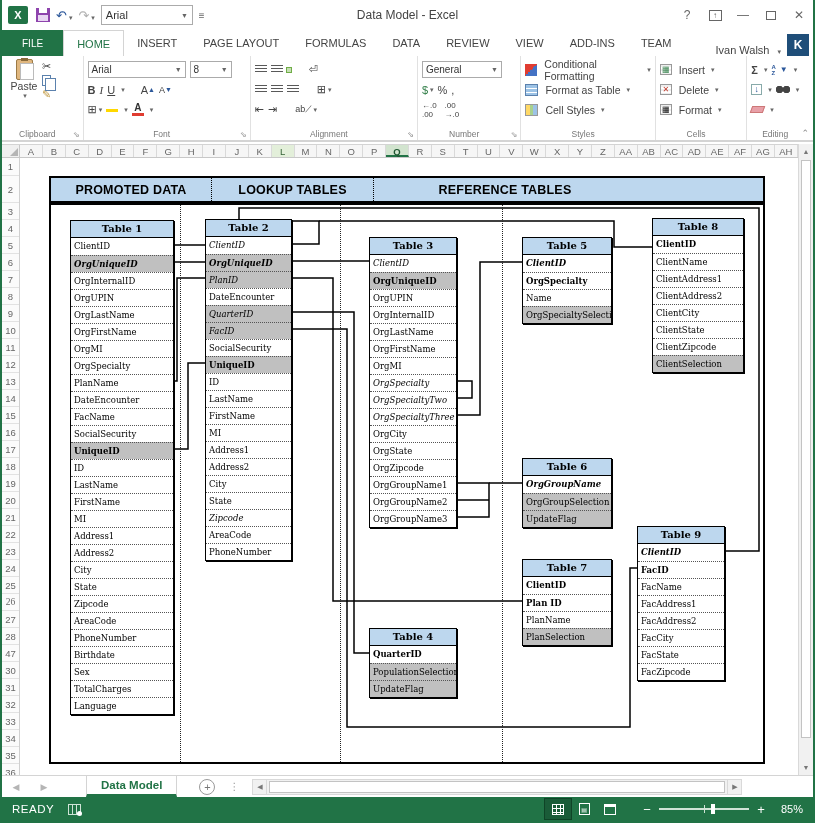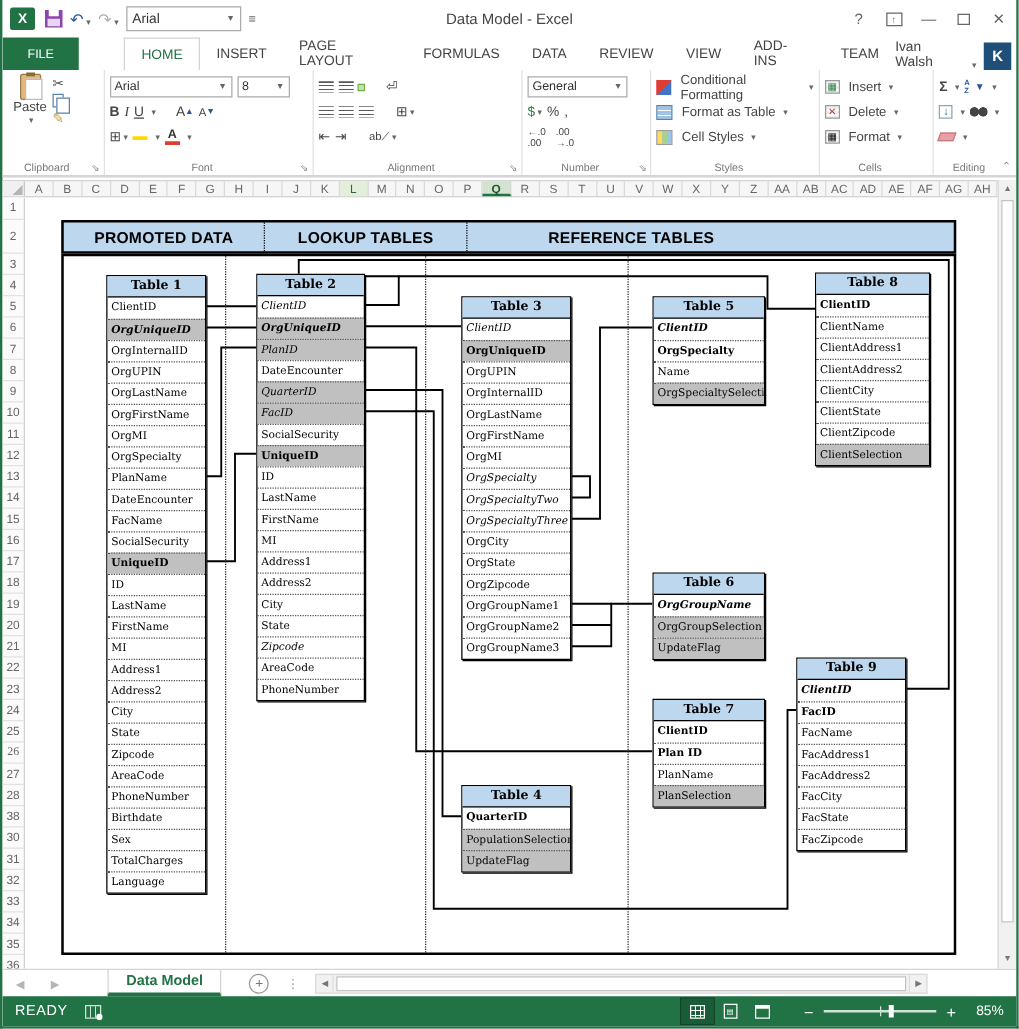--- a/index.html
+++ b/index.html
@@ -171,21 +171,21 @@
       <div class="winbtn">—</div>
       <div class="winbtn">
           <span class="maxbox"></span>
         </div>
       <div class="winbtn">✕</div>
     </div>
   </div>
 
   <div class="tabrow">
     <div class="filetab">FILE</div>
-    <div id="ribbon-tabs" style="display:flex;margin-left:36px;">
+    <div id="ribbon-tabs" style="display:flex;">
         <div class="rtab active">HOME</div>
         <div class="rtab">INSERT</div>
         <div class="rtab">PAGE LAYOUT</div>
         <div class="rtab">FORMULAS</div>
         <div class="rtab">DATA</div>
         <div class="rtab">REVIEW</div>
         <div class="rtab">VIEW</div>
         <div class="rtab">ADD-INS</div>
         <div class="rtab">TEAM</div>
       </div>
@@ -419,21 +419,21 @@
           <div class="rownum" style="height: 17px;">19</div>
           <div class="rownum" style="height: 17px;">20</div>
           <div class="rownum" style="height: 17px;">21</div>
           <div class="rownum" style="height: 17px;">22</div>
           <div class="rownum" style="height: 17px;">23</div>
           <div class="rownum" style="height: 17px;">24</div>
           <div class="rownum" style="height: 17px;">25</div>
           <div class="rownum" style="height: 17px; font-family: Liberation Serif, serif;">26</div>
           <div class="rownum" style="height: 17px;">27</div>
           <div class="rownum" style="height: 17px;">28</div>
-          <div class="rownum" style="height: 17px;">38</div>
+          <div class="rownum" style="height: 17px;">47</div>
           <div class="rownum" style="height: 17px;">30</div>
           <div class="rownum" style="height: 17px;">31</div>
           <div class="rownum" style="height: 17px;">32</div>
           <div class="rownum" style="height: 17px;">33</div>
           <div class="rownum" style="height: 17px;">34</div>
           <div class="rownum" style="height: 17px;">35</div>
           <div class="rownum" style="height: 17px;">36</div>
         </div>
     </div>
     <div id="diagram-layer" style="position:absolute; top:0; left:0; right:0; bottom:0;">
@@ -456,21 +456,21 @@
         </svg>
         <div class="vsep" style="left: 178px; top: 18px; height: 588px;"></div>
         <div class="vsep" style="left: 338px; top: 18px; height: 588px;"></div>
         <div class="vsep" style="left: 500px; top: 18px; height: 588px;"></div>
         <div class="outerbox" style="left: 47px; top: 45px; width: 716px; height: 561px;"></div>
         <div class="band" style="left: 47px; top: 18px; width: 716px; height: 27px; background: rgb(189, 215, 238);">
           <div class="bandsec" style="width: 160px;">PROMOTED DATA</div>
           <div class="bandsec" style="width: 162px;">LOOKUP TABLES</div>
           <div class="bandsec" style="width: 263px;">REFERENCE TABLES</div>
         </div>
-        <div class="dtable" style="left: 68px; top: 62px; width: 80px; margin-left: 15px;">
+        <div class="dtable" style="left: 68px; top: 62px; width: 104px;">
           <div class="hd" style="background: rgb(189, 215, 238);">Table 1</div>
           <div class="f">ClientID</div>
           <div class="f b i g">OrgUniqueID</div>
           <div class="f">OrgInternalID</div>
           <div class="f">OrgUPIN</div>
           <div class="f">OrgLastName</div>
           <div class="f">OrgFirstName</div>
           <div class="f">OrgMI</div>
           <div class="f">OrgSpecialty</div>
           <div class="f">PlanName</div>

